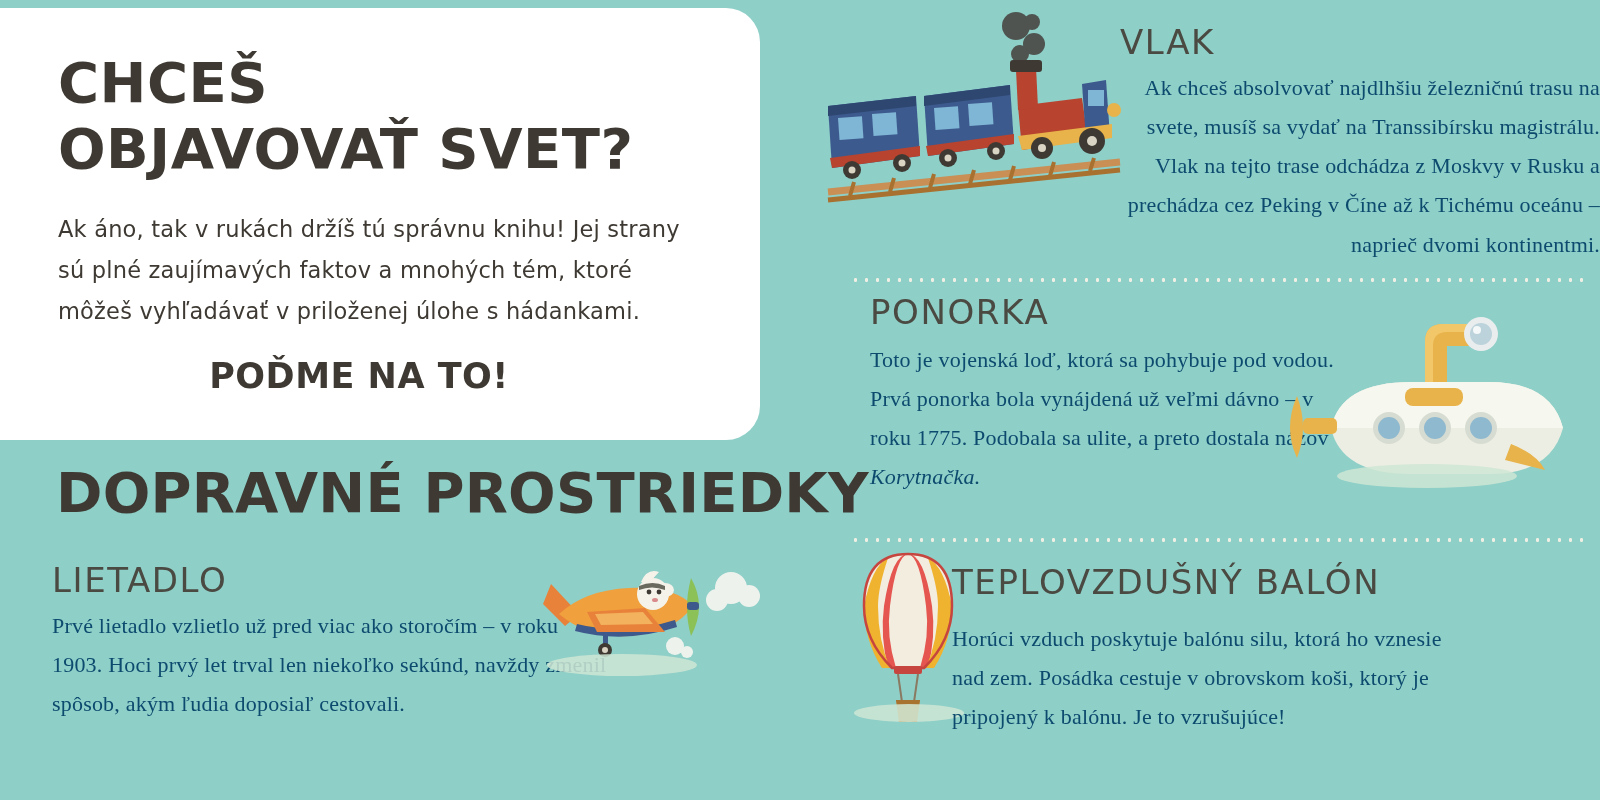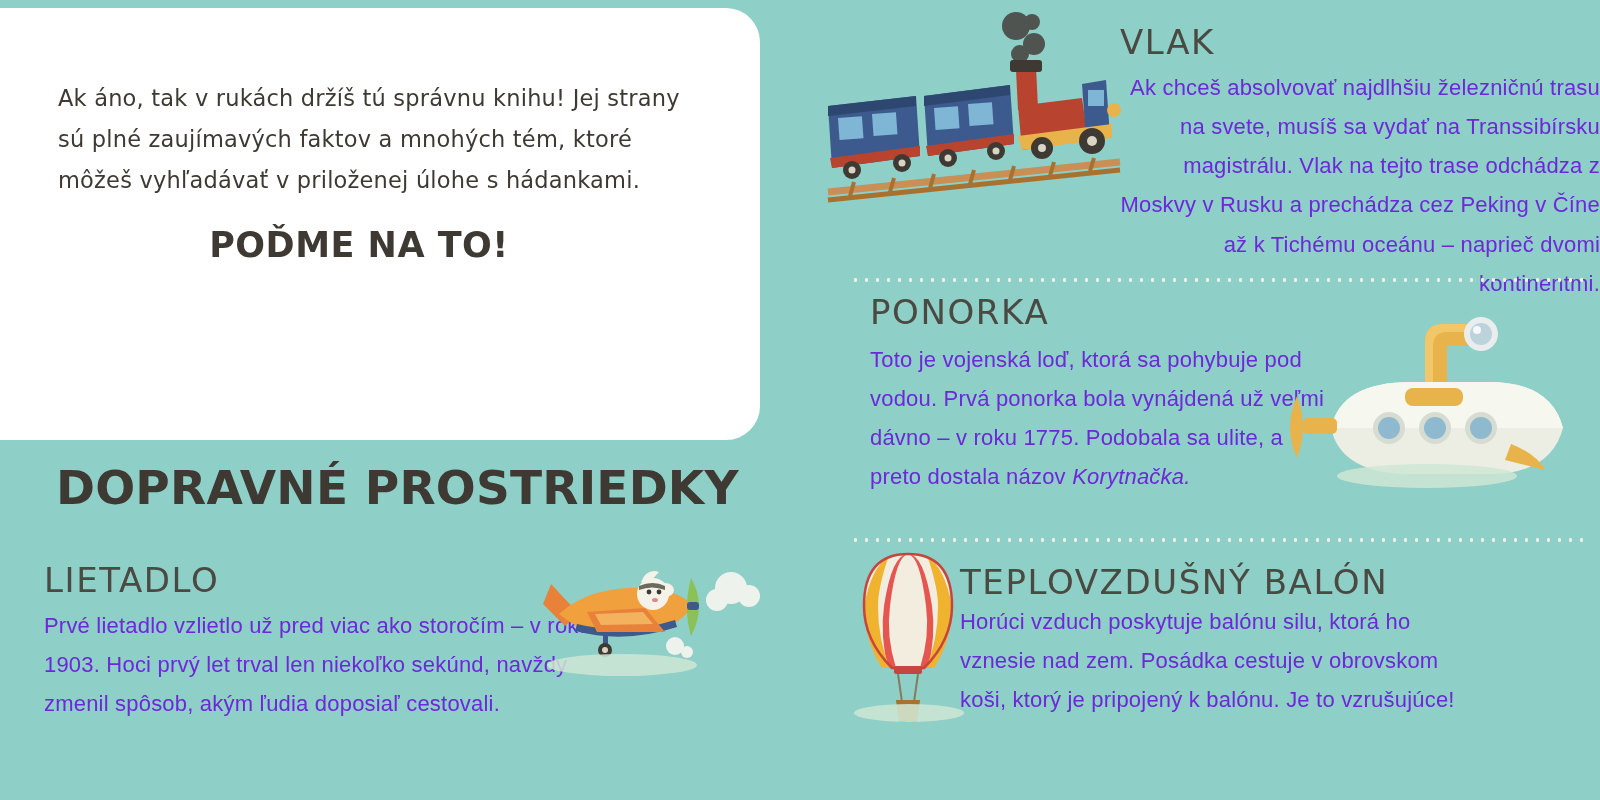--- a/index.html
+++ b/index.html
@@ -69,44 +69,44 @@
     color: #3e3a33;
     padding-right: 44px;
   }
 
   #section-title {
     position: absolute;
     left: 56px;
     top: 460px;
     font-family: "DejaVu Sans", sans-serif;
     font-weight: bold;
-    font-size: 47px;
+    font-size: 56px;
     letter-spacing: 0.2px;
     color: #3e3a33;
     white-space: nowrap;
   }
 
   
   .entry-title {
     font-family: "DejaVu Sans", sans-serif;
     font-size: 34px;
     letter-spacing: 1.6px;
     color: #4a4a42;
   }
   .entry-text {
-    font-family: Liberation Sans, sans-serif;
+    font-family: Liberation Serif, serif;
     font-size: 22px;
     line-height: 1.78;
-    color: #6d28d9;
+    color: #0c4a6e;
     letter-spacing: 0.2px;
   }
 
   #entry-plane {
     position: absolute;
-    left: 44px;
+    left: 52px;
     top: 560px;
     width: 560px;
   }
   #entry-plane .entry-text { margin-top: 6px; }
 
   
   #right-col {
     position: absolute;
     left: 830px;
     top: 0;
@@ -151,43 +151,47 @@
     top: 538px;
     width: 740px;
     height: 4px;
     background-image: radial-gradient(circle, #f0efe4 0 1.7px, rgba(0,0,0,0) 2px);
     background-size: 11px 4px;
     background-repeat: repeat-x;
   }
 
   #entry-balloon {
     position: absolute;
-    left: 130px;
+    left: 122px;
     top: 562px;
     width: 520px;
   }
-  #entry-balloon .entry-text { margin-top: 0; }
+  #entry-balloon .entry-text { margin-top: 17px; }
 
   
   .illus { position: absolute; }
   .shadow-ellipse {
     position: absolute;
     border-radius: 50%;
     background: #cfe6d4;
     opacity: 0.85;
   }
 </style>
 </head>
 <body>
 
 <div id="page">
 
   <div id="left-col">
 
     <div id="intro-card">
+      <div id="intro-heading">
+        <span>CHCEŠ</span>
+        <span class="l2">OBJAVOVAŤ SVET?</span>
+      </div>
       <div id="intro-body">Ak áno, tak v rukách držíš tú správnu knihu! Jej strany sú plné zaujímavých faktov a mnohých tém, ktoré môžeš vyhľadávať v priloženej úlohe s hádankami.</div>
       <div id="intro-cta">POĎME NA TO!</div>
     </div>
 
     <div id="section-title">DOPRAVNÉ PROSTRIEDKY</div>
 
     <div id="entry-plane">
       <div class="entry-title">LIETADLO</div>
       <div class="entry-text">Prvé lietadlo vzlietlo už pred viac ako storočím – v roku 1903. Hoci prvý let trval len niekoľko sekúnd, navždy zmenil spôsob, akým ľudia doposiaľ cestovali.</div>
     </div>

